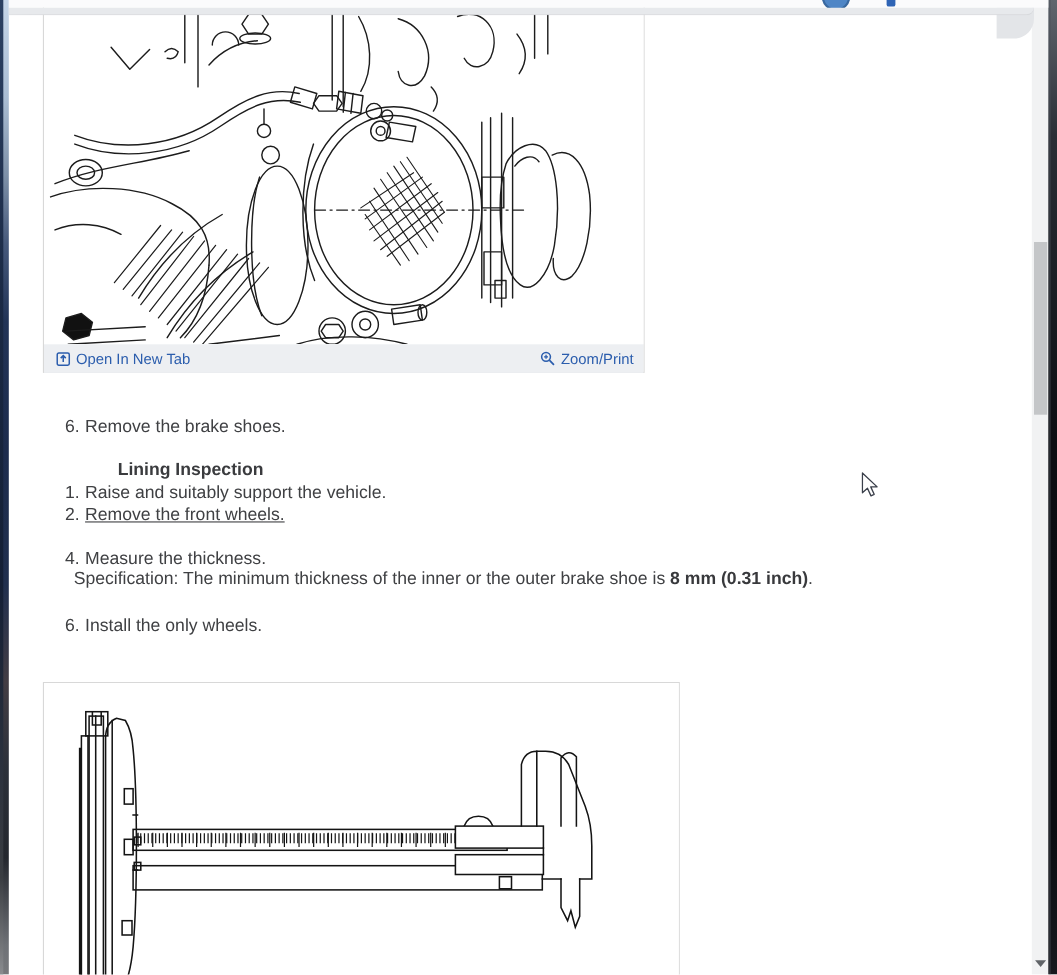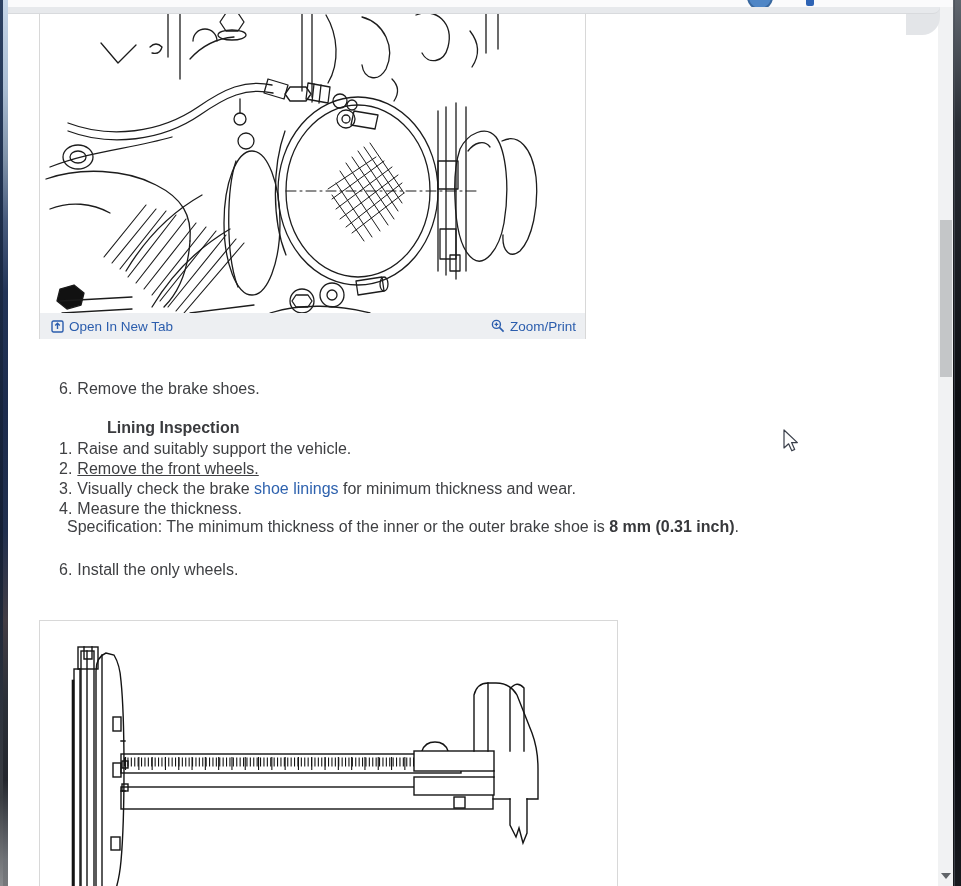--- a/index.html
+++ b/index.html
@@ -176,23 +176,20 @@
   </div>
 
   <div class="tline head" style="top:420px;">Lining Inspection</div>
 
   <div class="tline" style="top:441px;">
     <span class="num">1.</span><span>Raise and suitably support the vehicle.</span>
   </div>
   <div class="tline" style="top:461px;text-decoration:underline;">
     <span class="num">2.</span><span>Remove the front wheels.</span>
   </div>
-  <div class="tline" style="top:481px;">
-    <span class="num">3.</span><span>Visually check the brake </span><span class="inline-link">shoe linings</span><span> for minimum thickness and wear.</span>
-  </div>
   <div class="tline" style="top:501px;">
     <span class="num">4.</span><span>Measure the thickness.</span>
   </div>
   <div class="tline spec" style="top:519px;">
     <span>Specification: The minimum thickness of the inner or the outer brake shoe is </span><b>8 mm (0.31 inch)</b><span>.</span>
   </div>
   <div class="tline" style="top:562px;">
     <span class="num">6.</span><span>Install the only wheels.</span>
   </div>
 

